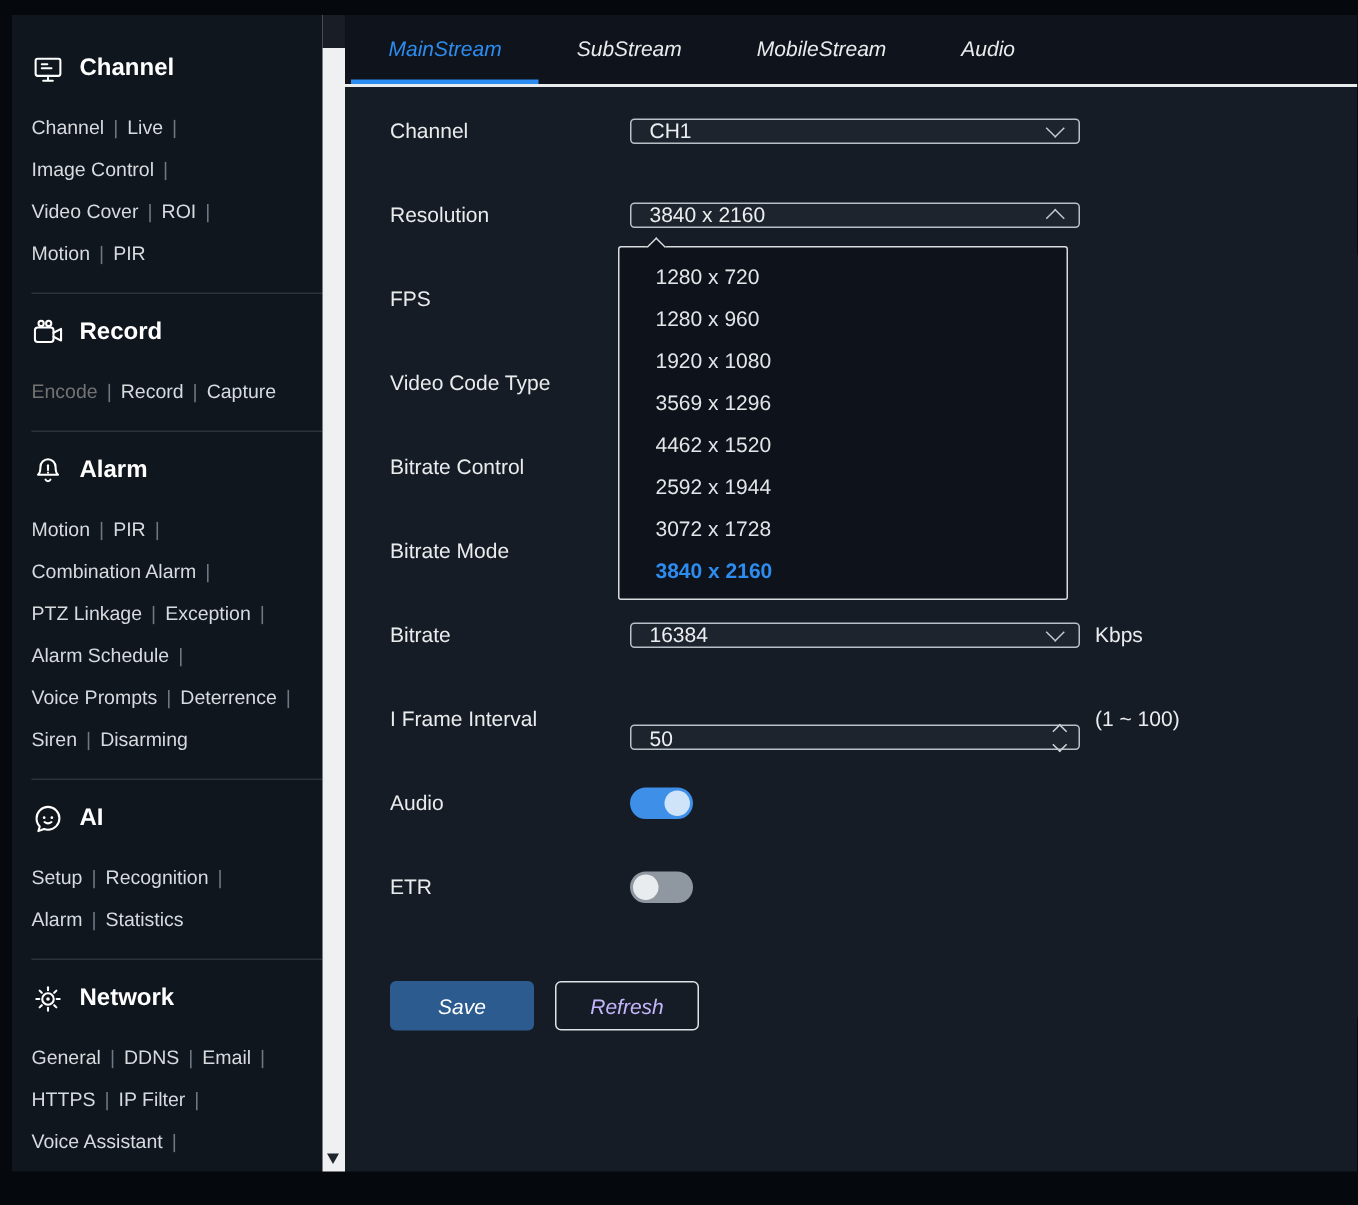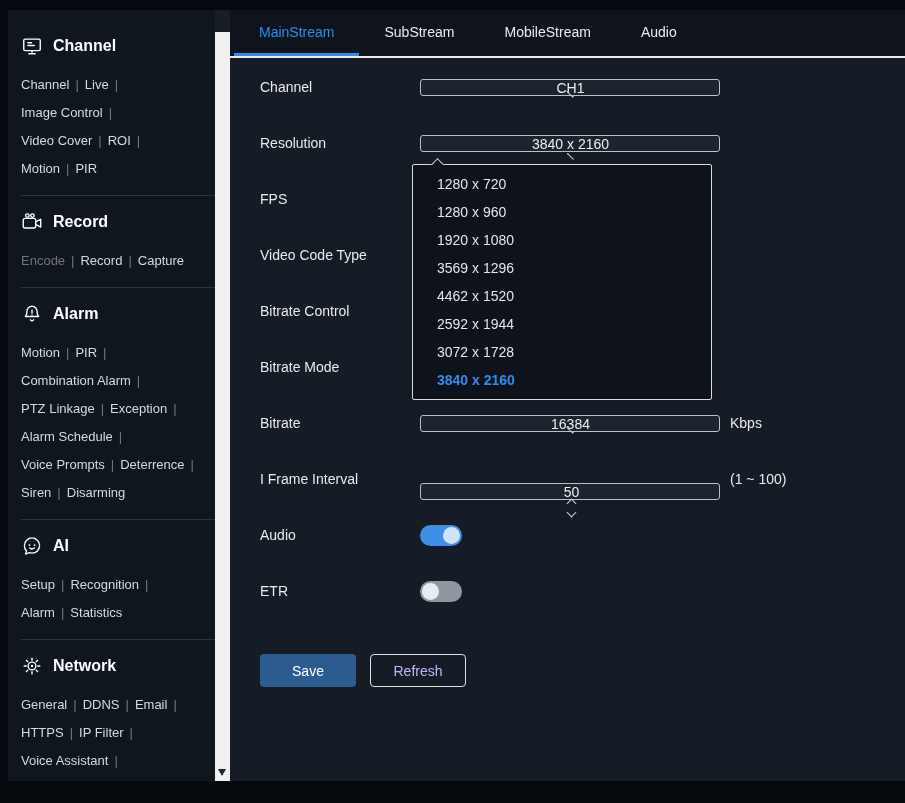--- a/index.html
+++ b/index.html
@@ -23,27 +23,27 @@
   
   .scrollbar{position:absolute;left:215px;top:10px;width:15px;height:771px;background:#eef0f2;}
   .sb-thumb{position:absolute;left:0;top:0;width:15px;height:22px;background:#191e26;cursor:pointer;}
   .sb-arrow-down{position:absolute;left:3px;bottom:5px;width:0;height:0;cursor:pointer;
                  border-left:4.5px solid transparent;border-right:4.5px solid transparent;
                  border-top:7px solid #20262e;}
 
   
   .content{position:absolute;left:230px;top:10px;width:675px;height:771px;background:#161c25;}
   .tabbar{display:flex;height:46px;background:#0f141c;border-bottom:2px solid #e9ebed;padding-left:4px;}
-  .tab{padding:0 25px;line-height:44px;font-size:14px;color:#e9ebed;cursor:pointer;}
+  .tab{padding:0 25px;line-height:44px;font-size:14px;color:#e9ebed;cursor:pointer;font-style:italic;}
   .tab.active{color:#2d8cf0;box-shadow:inset 0 -3px 0 #2d8cf0;}
 
   .form{padding:14px 0 0 30px;}
   .frow{display:flex;align-items:center;height:30px;margin-bottom:26px;}
   .flabel{width:160px;font-size:14px;color:#e9ebed;}
-  .fctrl{width:300px;height:17px;box-sizing:border-box;flex-direction:column;}
+  .fctrl{width:300px;height:17px;box-sizing:border-box;}
   .select{display:flex;align-items:center;justify-content:space-between;padding:0 11px 0 12px;
           background:#1d242e;border:1px solid #b9bfc6;border-radius:3px;color:#eceef0;
           font-size:14px;cursor:pointer;}
   .chev{display:inline-block;width:8px;height:8px;border-right:1.7px solid #c3c9cf;border-bottom:1.7px solid #c3c9cf;}
   .chev.down{transform:rotate(45deg);margin-top:-4px;}
   .chev.up{transform:rotate(-135deg);margin-top:4px;}
   .suffix{margin-left:10px;font-size:14px;color:#e9ebed;}
 
   .spininput{display:flex;align-items:center;justify-content:space-between;padding:0 9px 0 12px;
              background:#1d242e;border:1px solid #b9bfc6;border-radius:3px;color:#eceef0;font-size:14px;margin-top:25px;}
@@ -54,21 +54,21 @@
 
   .toggle{position:relative;width:42px;height:21px;border-radius:11px;cursor:pointer;}
   .toggle.on{background:#3d8fe8;}
   .toggle.off{background:#8f97a0;}
   .toggle .knob{position:absolute;top:2px;width:17px;height:17px;border-radius:50%;}
   .toggle.on .knob{right:2px;background:#cfe4f9;}
   .toggle.off .knob{left:2px;background:#e9ecef;}
 
   .btnrow{display:flex;gap:14px;margin-top:48px;height:33px;align-items:center;}
   .btn{height:33px;width:96px;border-radius:4px;font-size:14px;cursor:pointer;
-       font-family:"Liberation Sans","DejaVu Sans",sans-serif;}
+       font-family:"Liberation Sans","DejaVu Sans",sans-serif;font-style:italic;}
   .btn-save{background:#2c5c8f;color:#ffffff;border:none;}
   .btn-refresh{background:transparent;color:#c4b5fd;border:1px solid #dfe3e6;}
 
   
   .dd-panel{position:absolute;left:182px;top:154px;width:300px;box-sizing:border-box;
             background:#0e131b;border:1px solid #d9dcdf;border-radius:2px;padding:5px 0;z-index:5;}
   .dd-panel::before{content:'';position:absolute;top:-5px;left:20px;width:8px;height:8px;background:#0e131b;
             border-left:1px solid #d9dcdf;border-top:1px solid #d9dcdf;transform:rotate(45deg);}
   .dd-option{height:28px;line-height:28px;padding-left:24px;font-size:14px;color:#e3e6e9;cursor:pointer;}
   .dd-option.selected{color:#2d8cf0;font-weight:bold;}

